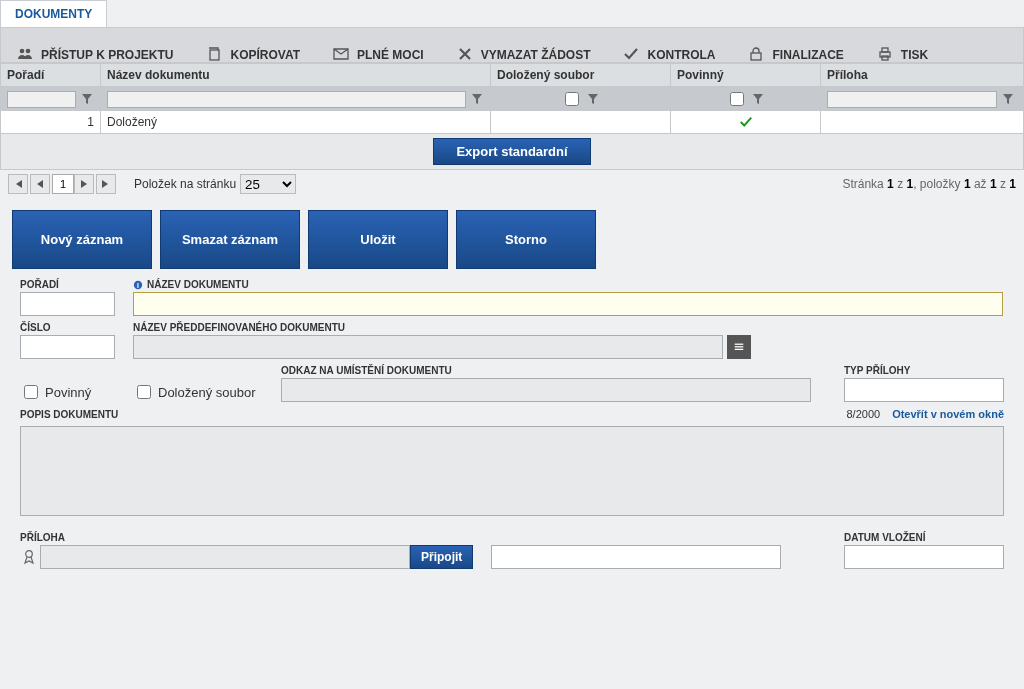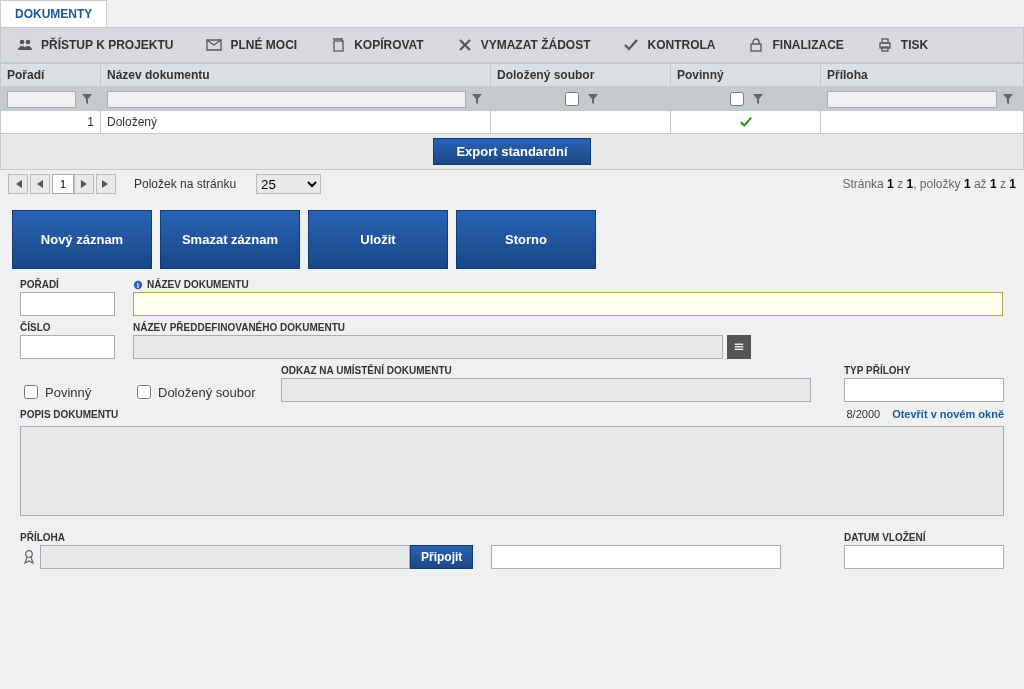--- a/index.html
+++ b/index.html
@@ -28,21 +28,21 @@
   
   .toolbar {
     display: flex;
     align-items: center;
     background: #d7d9dc;
     border: 1px solid #c5c9cd;
     height: 36px;
   }
   .tool-item {
     display: flex;
-    align-items: center;
+    align-items: flex-end;
     gap: 8px;
     padding: 0 16px;
     height: 100%;
     font-weight: bold;
     cursor: pointer;
     border-right: 1px solid #fff0; 
   }
   .tool-item span.icon {
     display: inline-flex;
     width: 16px; height: 16px;
@@ -129,24 +129,24 @@
   }
   .pager-txt {
     width: 22px; height: 20px;
     text-align: center;
     border: 1px solid #aaa;
     background: #fff;
     font-size: 11px;
   }
   .pager-label { margin-left: 16px; text-align: right; }
   .pager-select {
-    height: 20px; width: 65px;
+    height: 20px; width: 56px;
     border: 1px solid #bbb;
     background: #e8e9eb;
-    margin-left: 20px;
+    margin-left: 4px;
   }
   .pager-info { margin-left: auto; color: #666; }
   .pager-info b { color: #000; }
 
   
   .actions {
     display: flex;
     gap: 8px;
     padding: 12px 12px 6px 12px;
   }
@@ -244,35 +244,35 @@
       <svg viewBox="0 0 16 16" width="16" height="16" fill="currentColor">
           <circle cx="5" cy="5" r="2.3"></circle>
           <circle cx="11" cy="5" r="2.3"></circle>
           <path d="M1 13c0-2.2 1.8-4 4-4s4 1.8 4 4M7 13c0-2.2 1.8-4 4-4s4 1.8 4 4"></path>
         </svg>
     </span>
     <span class="label">PŘÍSTUP K PROJEKTU</span>
   </div>
   <div class="tool-item">
     <span class="icon">
+      <svg viewBox="0 0 16 16" width="16" height="16" fill="none" stroke="currentColor" stroke-width="1.3">
+          <rect x="4" y="4" width="9" height="10"></rect>
+          <path d="M3 2h9v2"></path>
+        </svg>
+    </span>
+    <span class="label">KOPÍROVAT</span>
+  </div>
+  <div class="tool-item">
+    <span class="icon">
       <svg viewBox="0 0 16 16" width="16" height="16" fill="currentColor">
           <path d="M1 3h14v10H1z" fill="none" stroke="currentColor" stroke-width="1.3"></path>
           <path d="M1 3l7 5 7-5" fill="none" stroke="currentColor" stroke-width="1.3"></path>
         </svg>
     </span>
     <span class="label">PLNÉ MOCI</span>
-  </div>
-  <div class="tool-item">
-    <span class="icon">
-      <svg viewBox="0 0 16 16" width="16" height="16" fill="none" stroke="currentColor" stroke-width="1.3">
-          <rect x="4" y="4" width="9" height="10"></rect>
-          <path d="M3 2h9v2"></path>
-        </svg>
-    </span>
-    <span class="label">KOPÍROVAT</span>
   </div>
   <div class="tool-item">
     <span class="icon">
       <svg viewBox="0 0 16 16" width="16" height="16" stroke="currentColor" stroke-width="2.2">
           <path d="M3 3l10 10M13 3L3 13"></path>
         </svg>
     </span>
     <span class="label">VYMAZAT ŽÁDOST</span>
   </div>
   <div class="tool-item">

